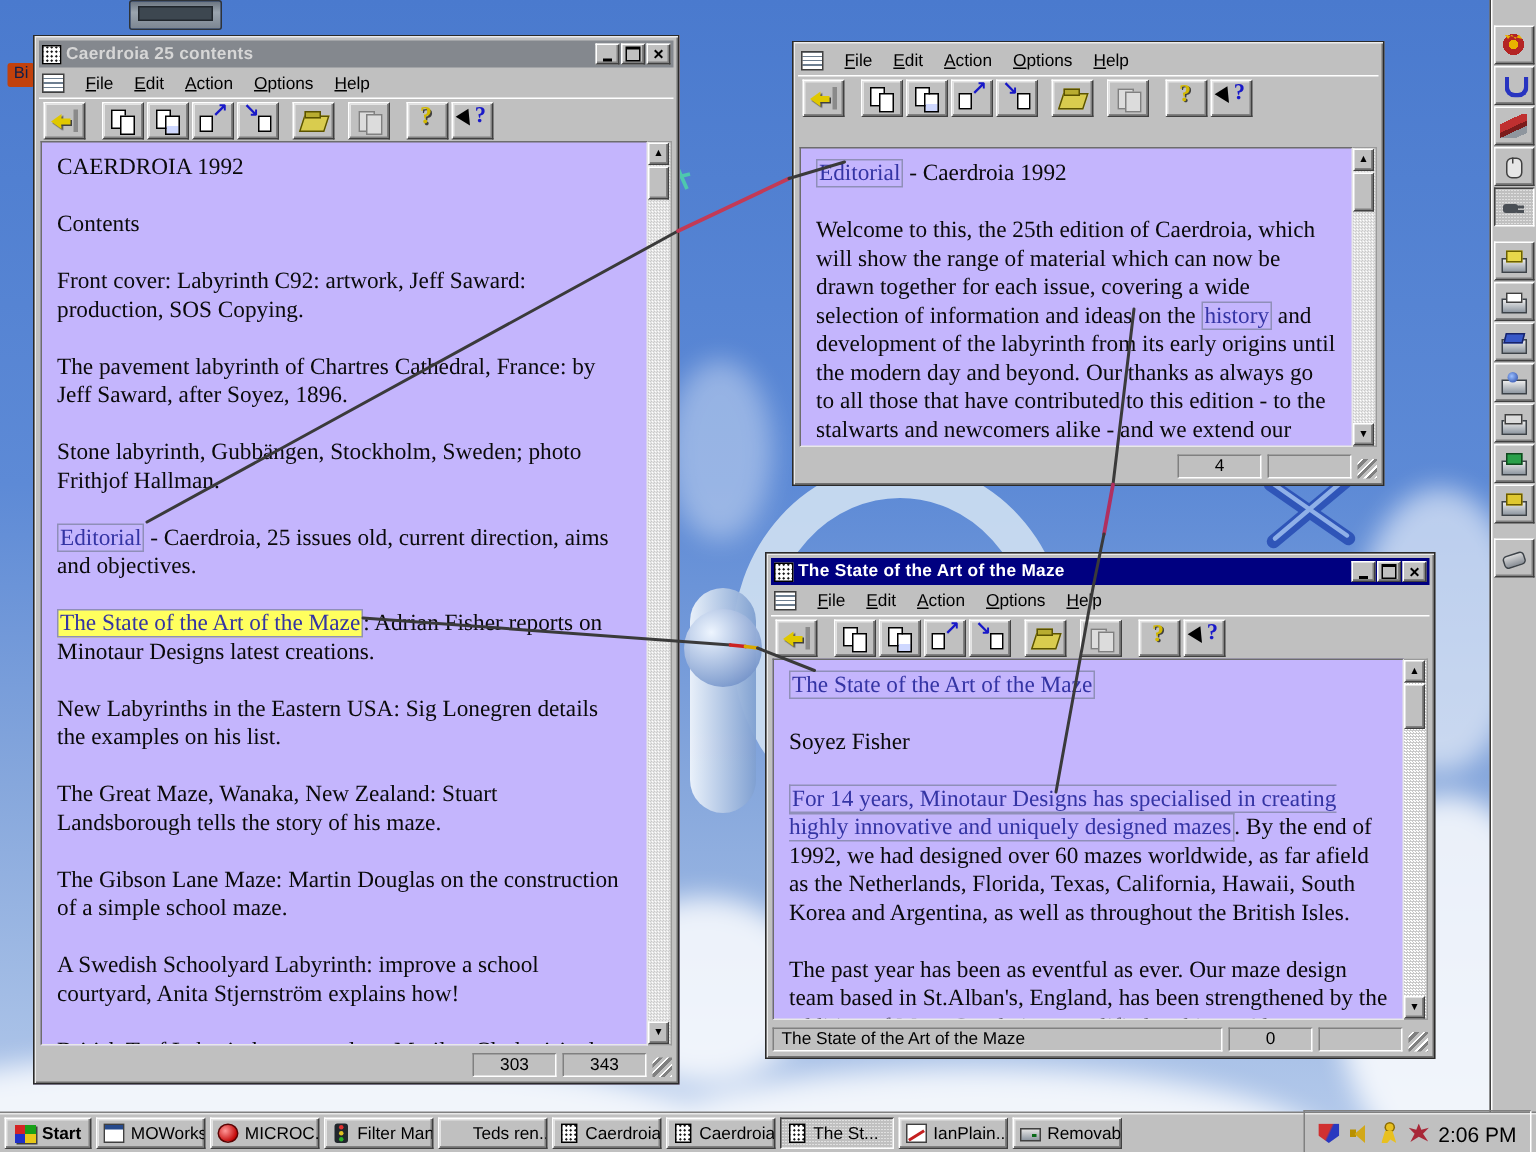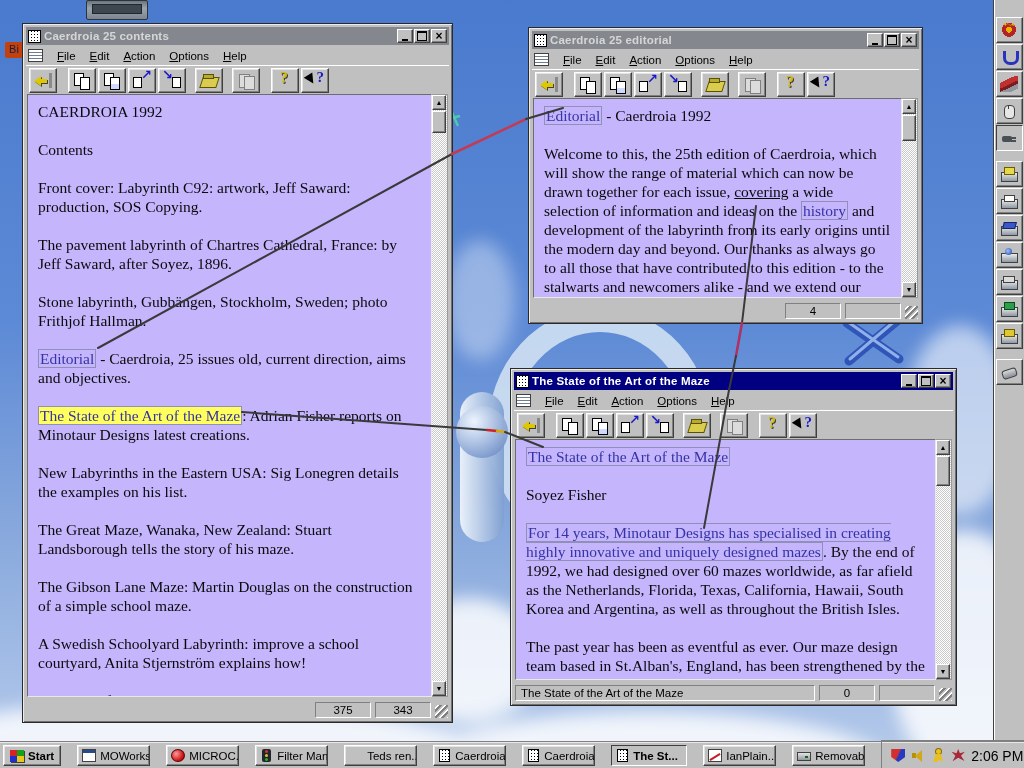--- a/index.html
+++ b/index.html
@@ -62,21 +62,21 @@
   .tbi-help::before{content:"?";position:absolute;left:4px;top:-3px;color:#d2b800;font:bold 16px/1 "Liberation Serif",serif;text-shadow:1px 1px 0 #404040}
   .tbi-context-help::before{content:"";position:absolute;left:1px;top:1px;border:5px solid transparent;border-top:10px solid #000;transform:rotate(-32deg)}
   .tbi-context-help::after{content:"?";position:absolute;right:0;top:-3px;color:#1818c8;font:bold 15px/1 "Liberation Serif",serif}
 
   .body-wrap{position:absolute;left:4px;right:4px;display:flex}
   .text{flex:1;background:#c4b5fd;border:1px solid;border-color:#6d6d6d #e8e8e8 #e8e8e8 #6d6d6d;
         overflow:hidden;padding:7px 10px 0 10px;font:15.5px/19px "Liberation Serif",serif;color:#0a0a0a}
   .text p{margin:0 0 19px 0}
   .lk{color:#3434a4;border:1px solid #8f8fb8;padding:0 1px}
   .hl{background:#ffff5e}
-  .us{text-decoration:underline}
+  .us{}
 
   .vscroll{width:16px;position:relative;border:1px solid #9a9a9a;border-left:none;
     background:#e6e6e6;background-image:repeating-conic-gradient(#ffffff 0 25%,#c9c9c9 0 50%);background-size:2px 2px}
   .sb{position:absolute;left:0;width:14px;height:15px;background:#c0c0c0;border:1px solid;border-color:#fff #404040 #404040 #fff;
       box-shadow:inset -1px -1px 0 #808080;display:flex;align-items:center;justify-content:center;font-size:7px;color:#000}
   .sb.up{top:0}.sb.down{bottom:0}
   .sb.up::before{content:"▲"}.sb.down::before{content:"▼"}
   .thumb{position:absolute;left:0;width:14px;background:#c0c0c0;border:1px solid;border-color:#fff #404040 #404040 #fff;box-shadow:inset -1px -1px 0 #808080}
 
   .status{position:absolute;left:4px;right:4px;bottom:4px;height:19px;display:flex;align-items:center;
@@ -123,25 +123,25 @@
   .si-disk-eject::after{content:"";position:absolute;left:3px;top:2px;width:10px;height:5px;background:#dcdcdc;border:1px solid #404040}
   .si-drive-green::after{content:"";position:absolute;left:4px;top:1px;width:9px;height:6px;background:#2aa04a;border:1px solid #10481e}
   .si-drive-yellow::after{content:"";position:absolute;left:4px;top:1px;width:9px;height:6px;background:#e0c830;border:1px solid #6a5a00}
   .si-phone::before{content:"";position:absolute;left:2px;top:5px;width:13px;height:7px;background:linear-gradient(#d8d8d8,#8a9098);border:1px solid #3c4248;border-radius:3px;transform:rotate(-18deg)}
 
   
   #links{position:absolute;inset:0;z-index:5;pointer-events:none}
 
   
   #taskbar{position:absolute;left:0;right:0;bottom:0;height:26px;background:#c0c0c0;z-index:9;
-    border-top:1px solid #e8e8e8;box-shadow:0 -1px 0 #808080;display:flex;align-items:center;gap:16px;padding:0 3px}
+    border-top:1px solid #e8e8e8;box-shadow:0 -1px 0 #808080;display:flex;align-items:center;gap:3px;padding:0 3px}
   .task{height:21px;background:#c0c0c0;border:1px solid;border-color:#fff #404040 #404040 #fff;
     box-shadow:inset -1px -1px 0 #808080,inset 1px 1px 0 #e4e4e4;display:flex;align-items:center;gap:4px;
     padding:0 4px;font-size:11.5px;width:73px;overflow:hidden;white-space:nowrap;flex:0 0 auto;color:#000}
-  .task.pressed{border-color:#404040 #fff #fff #404040;box-shadow:none;font-weight:bold;
+  .task.pressed{border-color:#404040 #fff #fff #404040;box-shadow:none;font-weight:normal;
     background-image:radial-gradient(#fff 28%,transparent 30%);background-size:2px 2px;width:76px}
   #start{width:auto;padding:0 6px;font-weight:bold}
   .flag{width:14px;height:12px;flex:0 0 auto;box-shadow:1px 1px 0 #404040;
     background-image:linear-gradient(90deg,#d42424 50%,#18a018 50%),linear-gradient(90deg,#2030c8 50%,#e8c818 50%);
     background-size:100% 50%;background-repeat:no-repeat;background-position:0 0,0 100%}
   .ti{position:relative;width:14px;height:13px;flex:0 0 auto}
   .ti-app-window{background:#fff;border:1px solid #404040}
   .ti-app-window::before{content:"";position:absolute;left:0;right:0;top:0;height:3px;background:#274a8c}
   .ti-red-globe{border-radius:50%;background:radial-gradient(circle at 35% 35%,#ff9898,#c40808 72%);border:1px solid #5a0404}
   .ti-traffic-light{background:#20262c;border-radius:2px;width:9px;margin:0 2px}
@@ -263,36 +263,27 @@
         <p><span>A Swedish Schoolyard Labyrinth: improve a school courtyard, Anita Stjernström explains how!</span></p>
         <p><span>British Turf Labyrinths - an update: Marilyn Clark visited</span></p>
       </div>
     <div class="vscroll">
       <span class="sb up"></span>
       <span class="thumb"></span>
       <span class="sb down"></span>
     </div>
   </div>
   <div class="status">
-    <span class="scell">375</span>
+    <span class="scell">303</span>
     <span class="scell">343</span>
     <span class="grip"></span>
   </div>
 </div>
 
 <div class="win" id="win-editorial">
-  <div class="tbar inactive">
-    <span class="doc-ico"></span>
-    <span class="ttl">Caerdroia 25 editorial</span>
-    <span class="tbtns">
-      <span class="cb g-min"></span>
-      <span class="cb g-max"></span>
-      <span class="cb g-close"></span>
-    </span>
-  </div>
   <div class="menubar">
     <span class="mdoc"></span>
     <span class="menu-items"><span class="mi"><u>F</u>ile</span><span class="mi"><u>E</u>dit</span><span class="mi"><u>A</u>ction</span><span class="mi"><u>O</u>ptions</span><span class="mi"><u>H</u>elp</span></span>
   </div>
   <div class="toolbar">
       <div class="tb-btn">
         <span class="tbi tbi-exit"></span>
       </div>
       <div class="tb-btn">
         <span class="tbi tbi-copy-page"></span>

